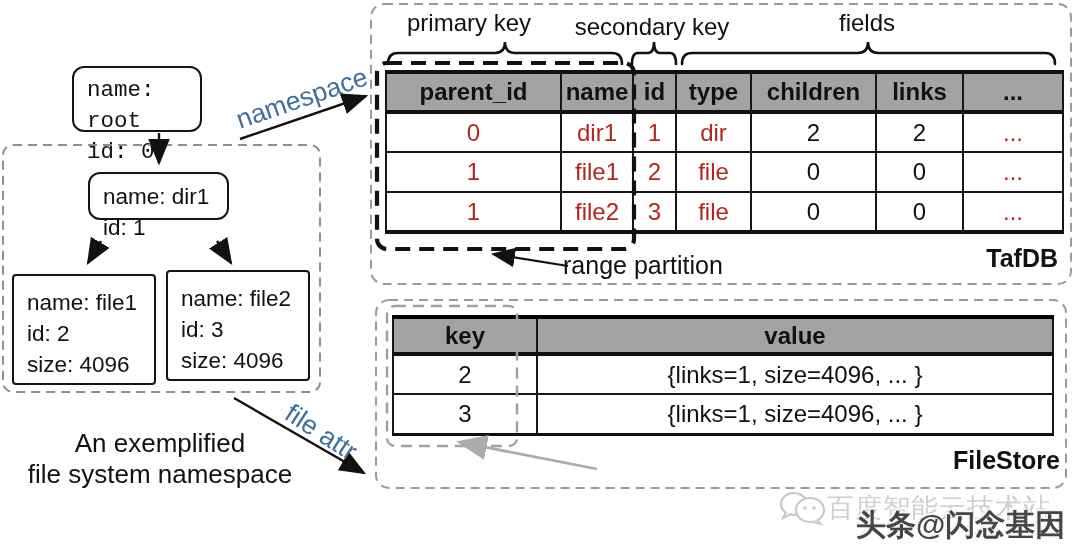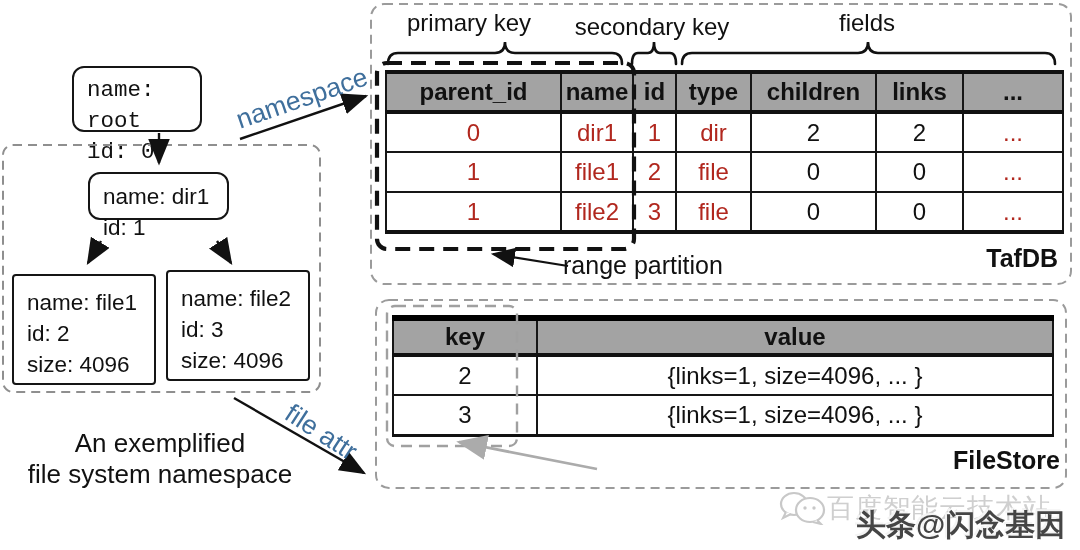--- a/index.html
+++ b/index.html
@@ -20,21 +20,21 @@
 
   
   table { position:absolute; border-collapse:collapse; table-layout:fixed; background:#fff; z-index:1; }
   th, td { border:2px solid #161616; text-align:center; padding:0; font-size:24px; }
   th { background:#a3a3a3; font-weight:bold; }
   .t-taf { left:385px; top:70px; width:677px; }
   .t-taf th { height:40px; border-top:4.5px solid #111; border-bottom:4px solid #111; }
   .t-taf td { height:40px; }
   .t-taf tr.last td { border-bottom:4.5px solid #111; }
   .t-fs { left:392px; top:315px; width:660px; }
-  .t-fs th { height:37px; border-top:6px solid #000000; border-bottom:4px solid #111; }
+  .t-fs th { height:37px; border-top:4px solid #000000; border-bottom:4px solid #111; }
   .t-fs td { height:40px; }
   .t-fs tr.last td { border-bottom:3px solid #111; }
   .t-fs th, .t-fs td { border-left-width:2.5px; }
   .c-red { color:#b1271e; }
 
   
   .lbl { position:absolute; font-size:24px; white-space:nowrap; z-index:4; }
   .ctr { text-align:center; }
   .bold { font-weight:bold; font-size:25px; }
   .rot { color:#3f6f9c; font-size:26.5px; z-index:4; }

